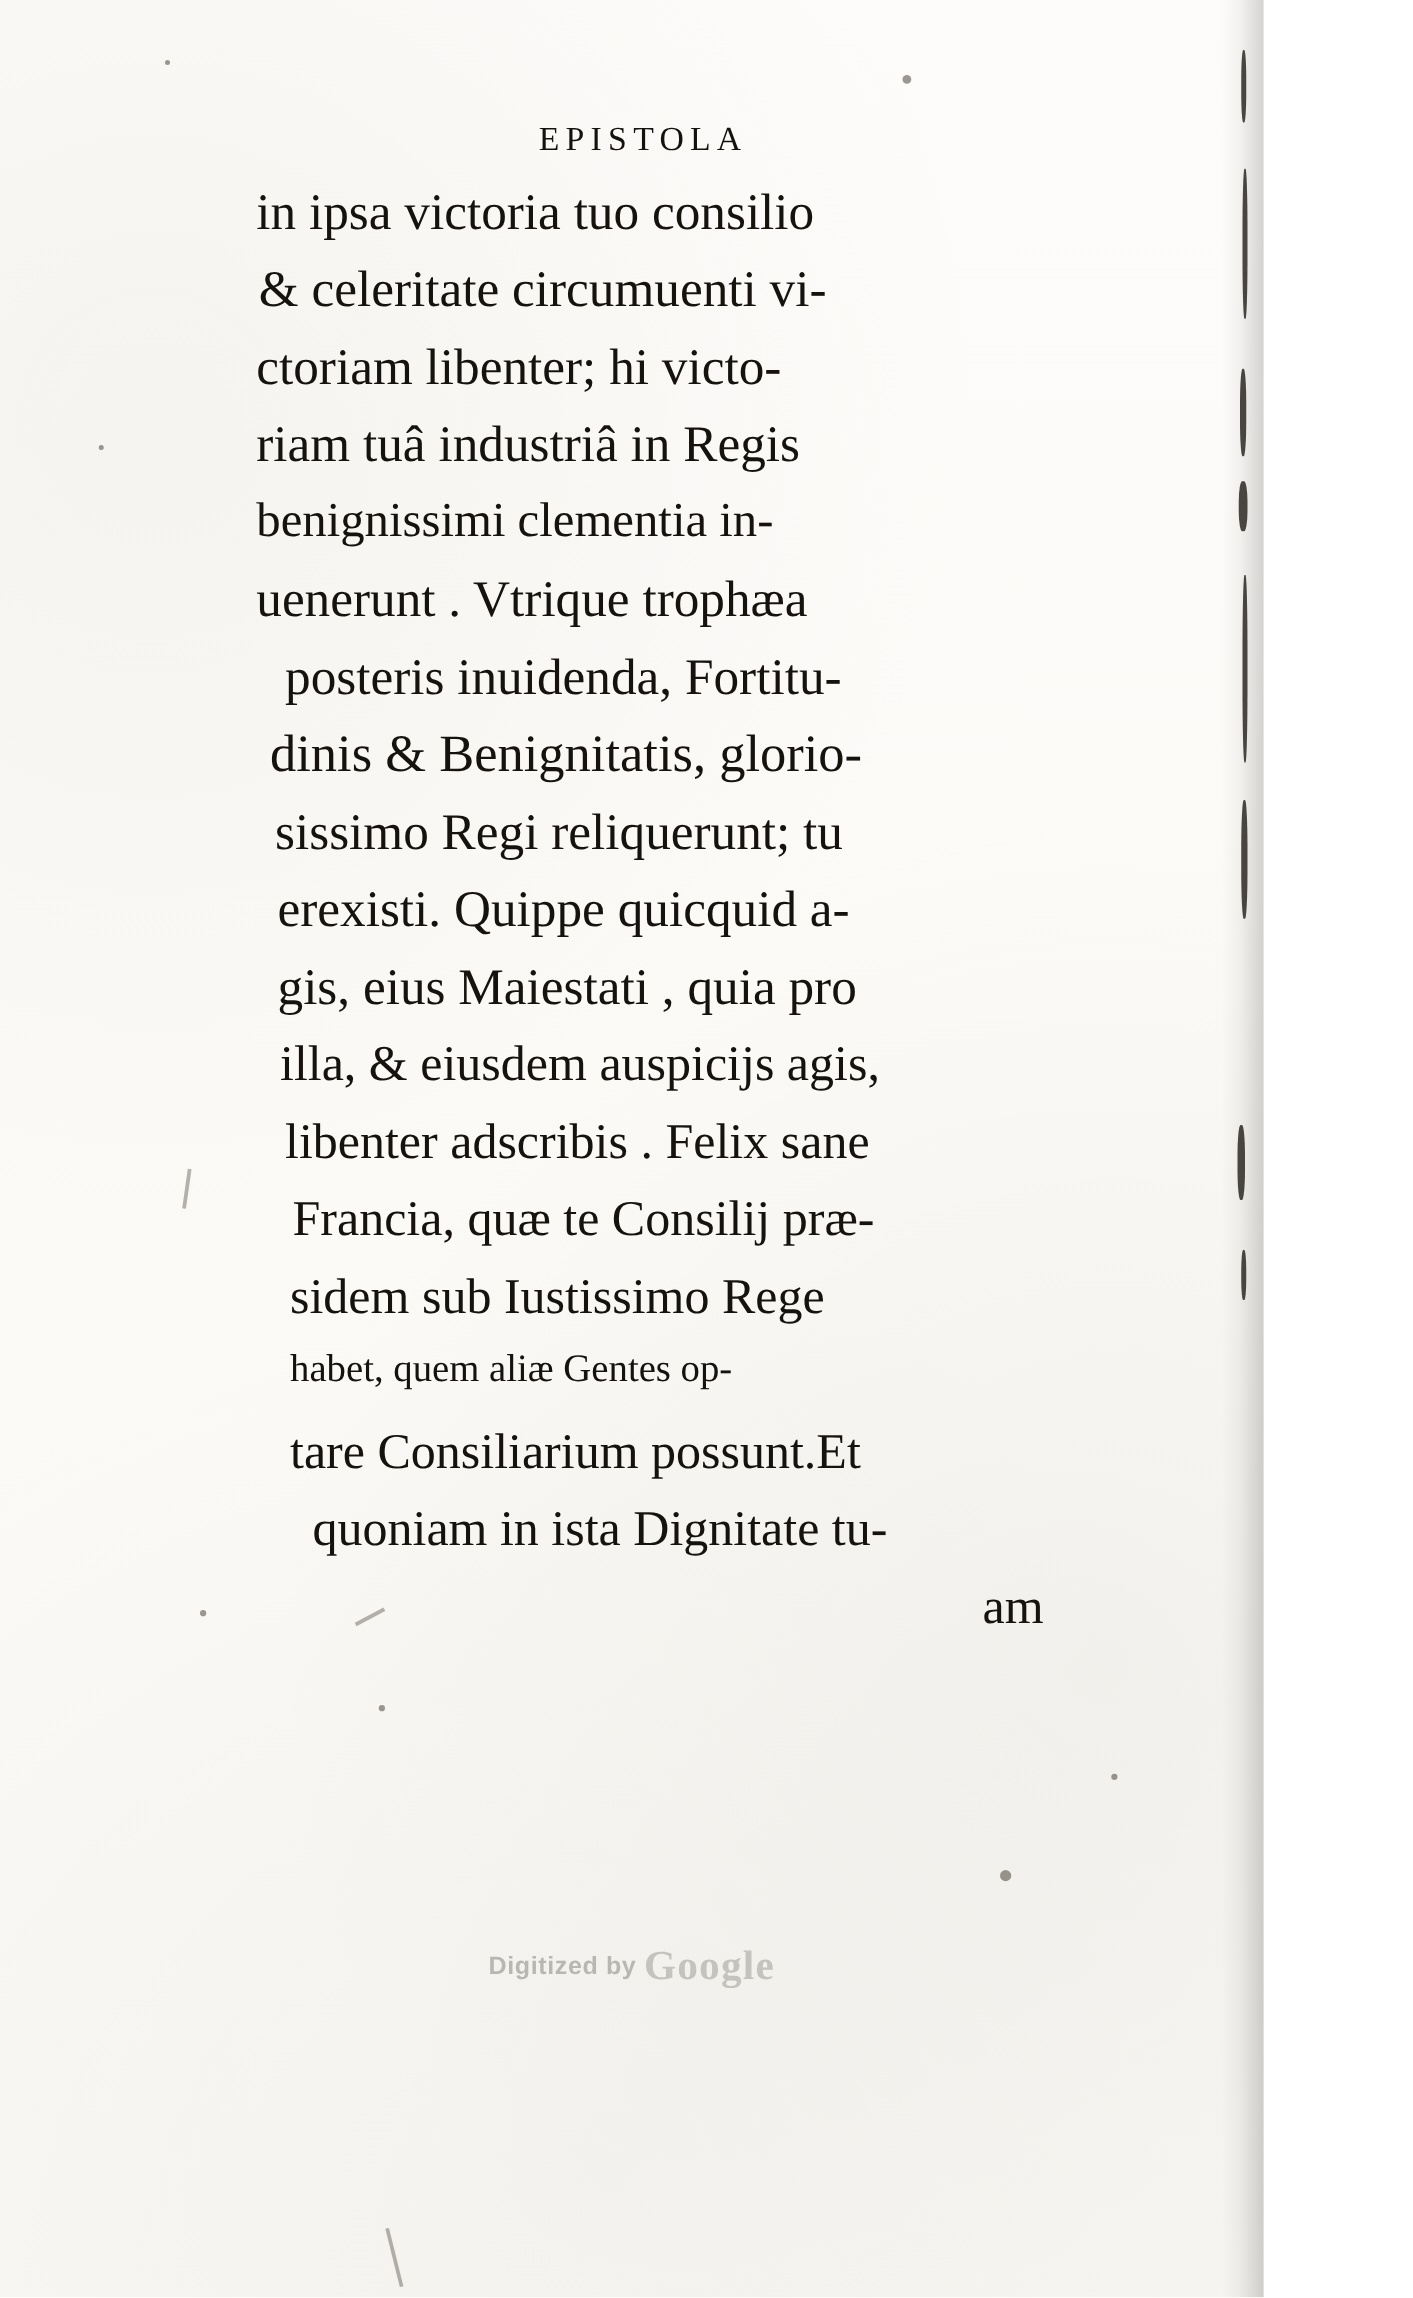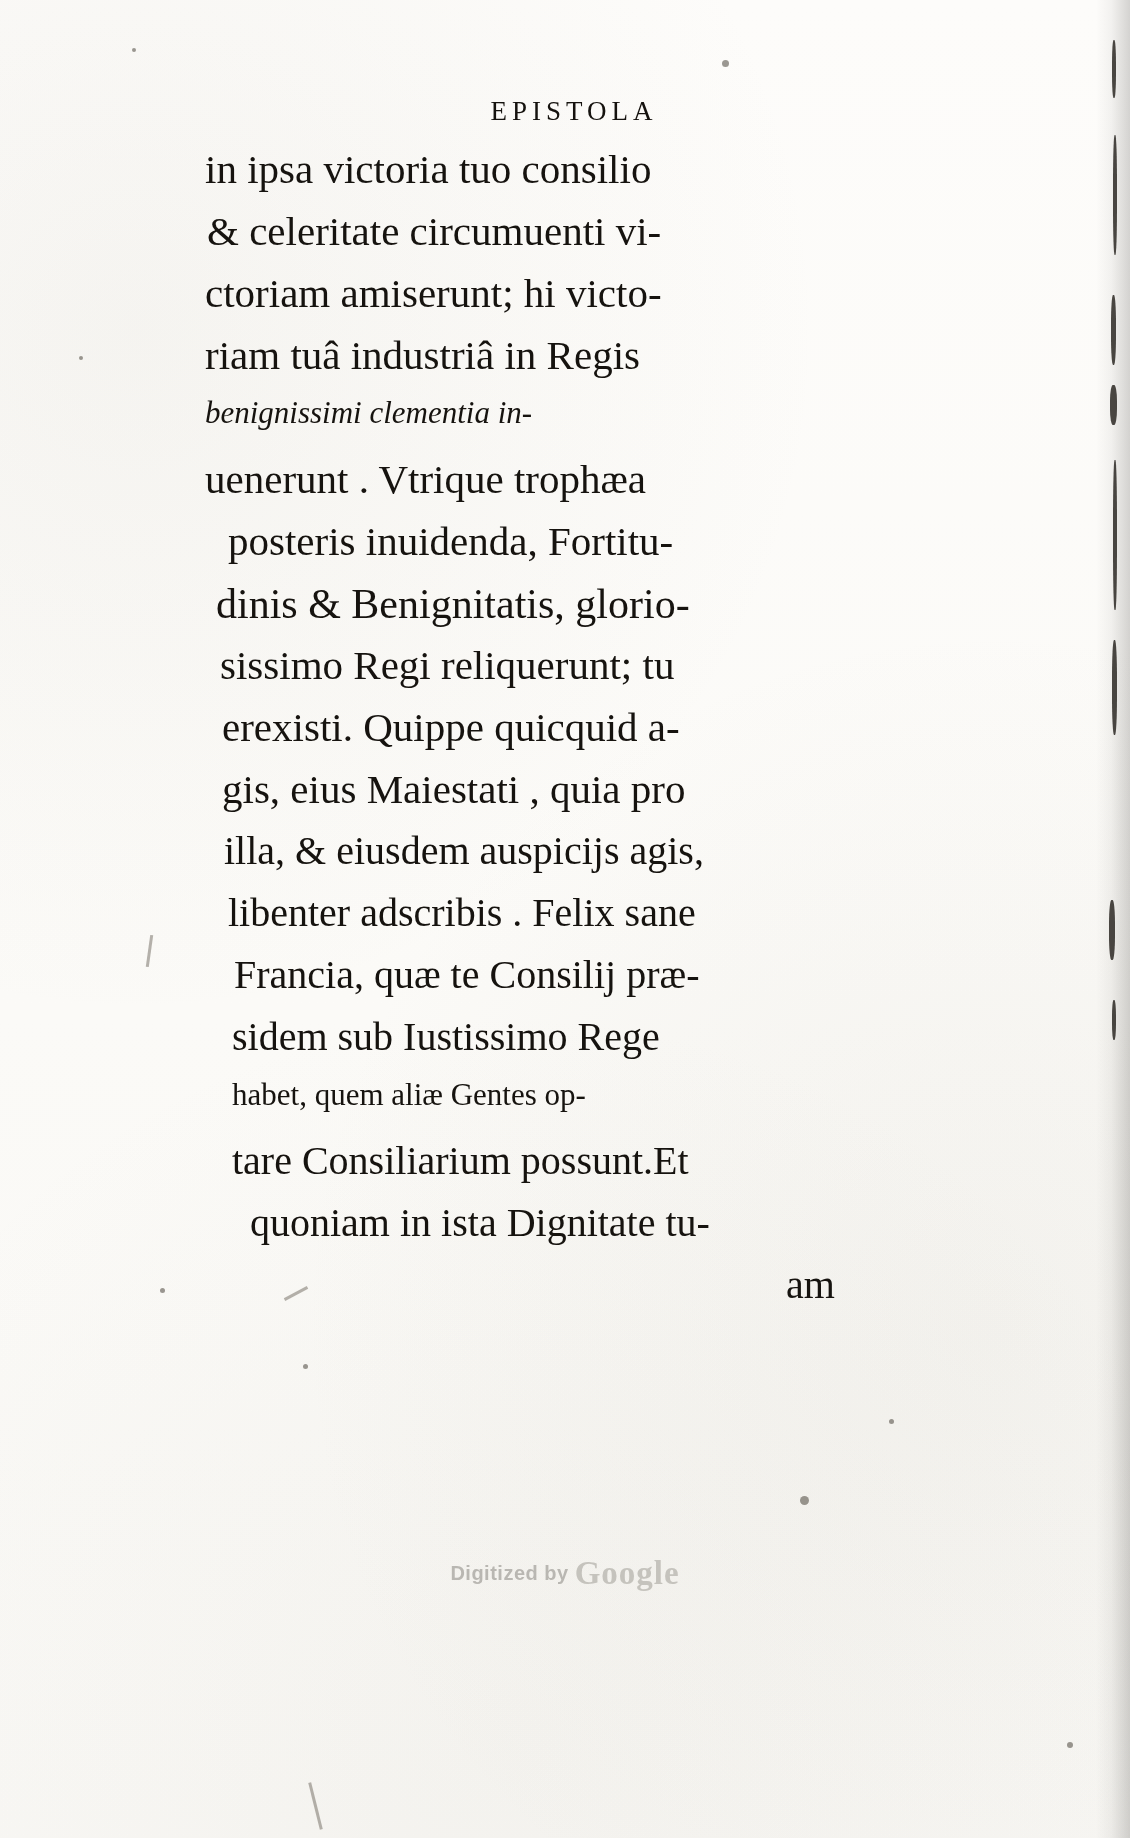--- a/index.html
+++ b/index.html
@@ -5,21 +5,21 @@
   html, body {
     margin: 0;
     padding: 0;
     background: #ffffff;
   }
   body {
     font-family: "Liberation Serif", serif;
   }
   #page {
     position: relative;
-    width: 1130px;
+    width: 1011px;
     height: 1838px;
     background: #fdfdfb;
     overflow: hidden;
   }
   
   #page::before {
     content: "";
     position: absolute;
     inset: 0;
     background:
@@ -142,23 +142,23 @@
 
   <div class="text-block">
 
     <div class="running-head">
       <span>EPISTOLA</span>
     </div>
 
     <div class="body-lines" id="body-lines" style="position:relative; height:1180px;">
         <span class="ln" style="left: 205px; top: 0px; font-size: 41px; transform: scaleX(1);">in ipsa victoria tuo consilio</span>
         <span class="ln" style="left: 207px; top: 62px; font-size: 41px; transform: scaleX(1);">&amp; celeritate circumuenti vi-</span>
-        <span class="ln" style="left: 205px; top: 124px; font-size: 41px; transform: scaleX(1);">ctoriam amiserunt; hi victo-</span>
+        <span class="ln" style="left: 205px; top: 124px; font-size: 41px; transform: scaleX(1);">ctoriam libenter; hi victo-</span>
         <span class="ln" style="left: 205px; top: 186px; font-size: 41px; transform: scaleX(1);">riam tuâ  industriâ in Regis</span>
-        <span class="ln" style="left: 205px; top: 248px; font-size: 31px; transform: scaleX(1); font-style: italic;">benignissimi clementia in-</span>
+        <span class="ln" style="left: 205px; top: 248px; font-size: 39px; transform: scaleX(1);">benignissimi clementia in-</span>
         <span class="ln" style="left: 205px; top: 310px; font-size: 41px; transform: scaleX(1);">uenerunt . Vtrique trophæa</span>
         <span class="ln" style="left: 216px; top: 372px; font-size: 41px; transform: scaleX(1); margin-left: 12px;">posteris inuidenda, Fortitu-</span>
         <span class="ln" style="left: 216px; top: 434px; font-size: 42px; transform: scaleX(1);">dinis &amp; Benignitatis,  glorio-</span>
         <span class="ln" style="left: 220px; top: 496px; font-size: 41px; transform: scaleX(1);">sissimo Regi reliquerunt; tu</span>
         <span class="ln" style="left: 222px; top: 558px; font-size: 41px; transform: scaleX(1);">erexisti. Quippe quicquid a-</span>
         <span class="ln" style="left: 222px; top: 620px; font-size: 41px; transform: scaleX(1);">gis, eius Maiestati , quia pro</span>
         <span class="ln" style="left: 224px; top: 682px; font-size: 40px; transform: scaleX(1);">illa, &amp; eiusdem auspicijs agis,</span>
         <span class="ln" style="left: 228px; top: 744px; font-size: 40px; transform: scaleX(1);">libenter adscribis . Felix sane</span>
         <span class="ln" style="left: 234px; top: 806px; font-size: 40px; transform: scaleX(1);">Francia, quæ te Consilij præ-</span>
         <span class="ln" style="left: 232px; top: 868px; font-size: 40px; transform: scaleX(1);">sidem  sub  Iustissimo  Rege</span>

